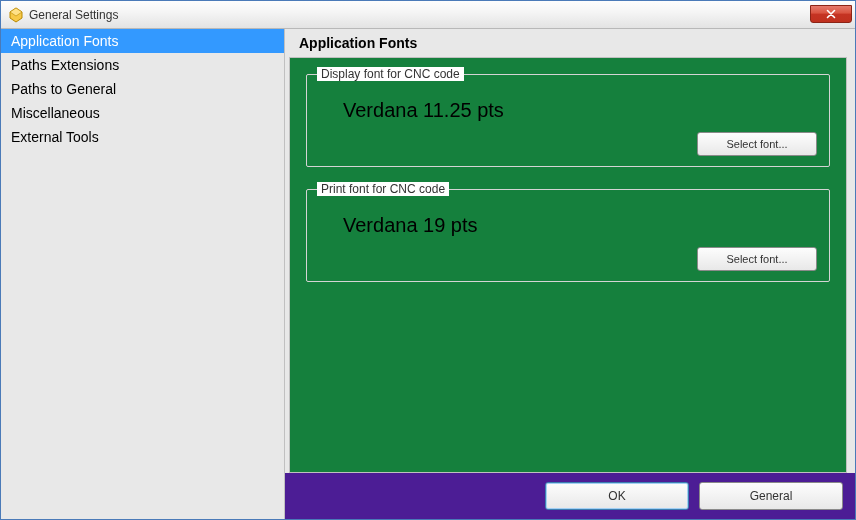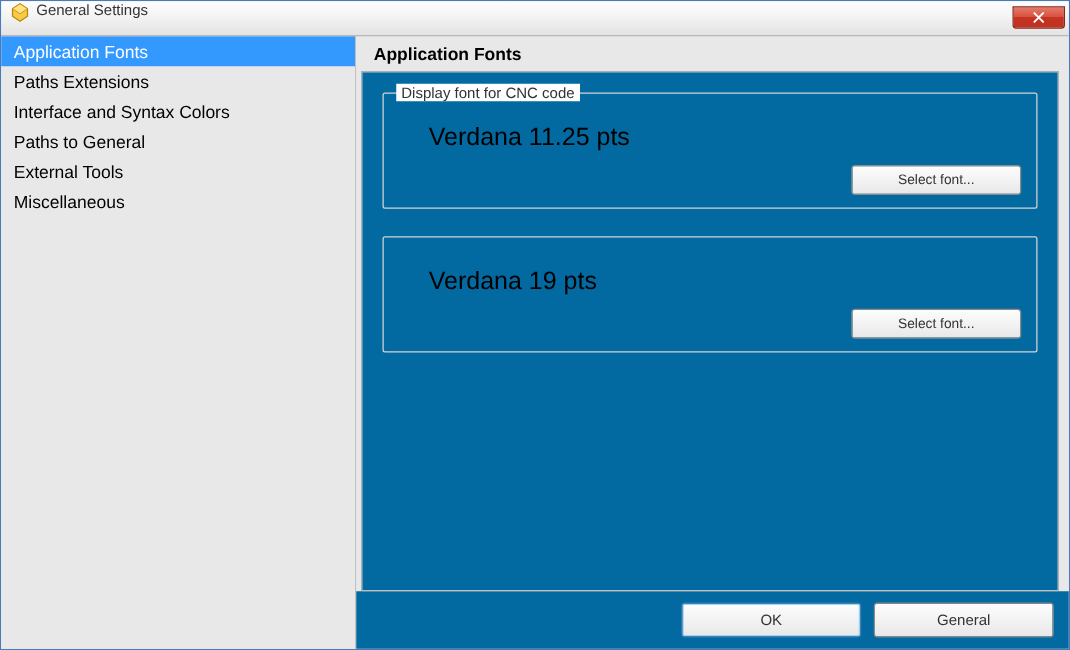--- a/index.html
+++ b/index.html
@@ -21,21 +21,21 @@
       border: 1px solid #4a7ab8;
       background: linear-gradient(to bottom, #f0f0f0, #e8e8e8);
       display: flex;
       flex-direction: column;
     }
     .titlebar {
       height: 28px;
       background: linear-gradient(to bottom, #fdfdfd 0%, #f5f5f5 40%, #e3e3e3 100%);
       border-bottom: 1px solid #b8b8b8;
       display: flex;
-      align-items: flex-start;
+      align-items: center;
       padding: 0 2px;
       position: relative;
     }
     .title-icon {
       width: 18px;
       height: 18px;
       margin-left: 4px;
       margin-right: 4px;
       position: relative;
     }
@@ -100,21 +100,21 @@
     .panel-header {
       font-family: Verdana, sans-serif;
       font-size: 14px;
       font-weight: bold;
       color: #000;
       padding: 6px 14px;
       background: #e8e8e8;
     }
     .panel-body {
       flex: 1;
-      background: #0369a1;
+      background: #15803d;
       margin: 0 8px 0 4px;
       border: 1px solid #c0c0c0;
       padding: 16px;
       position: relative;
     }
     .fieldset {
       border: 1px solid #d4d4d4;
       border-radius: 2px;
       position: relative;
       padding: 22px 16px 14px 16px;
@@ -132,38 +132,38 @@
     .font-value {
       font-family: Verdana, sans-serif;
       font-size: 20px;
       color: #000;
       padding: 2px 0 30px 20px;
     }
     .select-font-btn {
       position: absolute;
       right: 12px;
       bottom: 10px;
-      width: 136px;
+      width: 120px;
       height: 24px;
       background: linear-gradient(to bottom, #fdfdfd, #e8e8e8);
       border: 1px solid #8a8a8a;
       border-radius: 3px;
       font-size: 11px;
       color: #333;
       cursor: pointer;
       font-family: Tahoma, sans-serif;
     }
     .button-row {
       height: 46px;
       display: flex;
       justify-content: flex-end;
       align-items: center;
       padding: 0 12px;
       gap: 10px;
-      background: #0369a1;
+      background: #4c1d95;
     }
     .dlg-btn {
       width: 144px;
       height: 28px;
       background: linear-gradient(to bottom, #fdfdfd, #e8e8e8);
       border: 1px solid #8a8a8a;
       border-radius: 3px;
       font-size: 12px;
       color: #333;
       cursor: pointer;
@@ -190,37 +190,37 @@
       <svg viewBox="0 0 10 10">
         <path d="M1.5 1.5 L8.5 8.5 M8.5 1.5 L1.5 8.5" stroke="#fff" stroke-width="1.6" stroke-linecap="round"></path>
       </svg>
     </div>
   </div>
 
   <div class="content">
     <div class="sidebar">
       <div class="sidebar-item selected">Application Fonts</div>
       <div class="sidebar-item">Paths Extensions</div>
-      <div class="sidebar-item">Interface and Syntax Colors</div>
       <div class="sidebar-item">Paths to General</div>
+      <div class="sidebar-item">Miscellaneous</div>
       <div class="sidebar-item">External Tools</div>
-      <div class="sidebar-item">Miscellaneous</div>
     </div>
 
     <div class="main-panel">
       <div class="panel-header">Application Fonts</div>
       <div class="panel-body">
 
         <div class="fieldset" style="position:relative;">
           <div class="fieldset-legend">Display font for CNC code</div>
           <div class="font-value">Verdana 11.25 pts</div>
           <button class="select-font-btn">Select font...</button>
         </div>
 
         <div class="fieldset" style="position:relative;">
+          <div class="fieldset-legend">Print font for CNC code</div>
           <div class="font-value">Verdana 19 pts</div>
           <button class="select-font-btn">Select font...</button>
         </div>
 
       </div>
       <div class="button-row">
         <button class="dlg-btn default">OK</button>
         <button class="dlg-btn">General</button>
       </div>
     </div>

